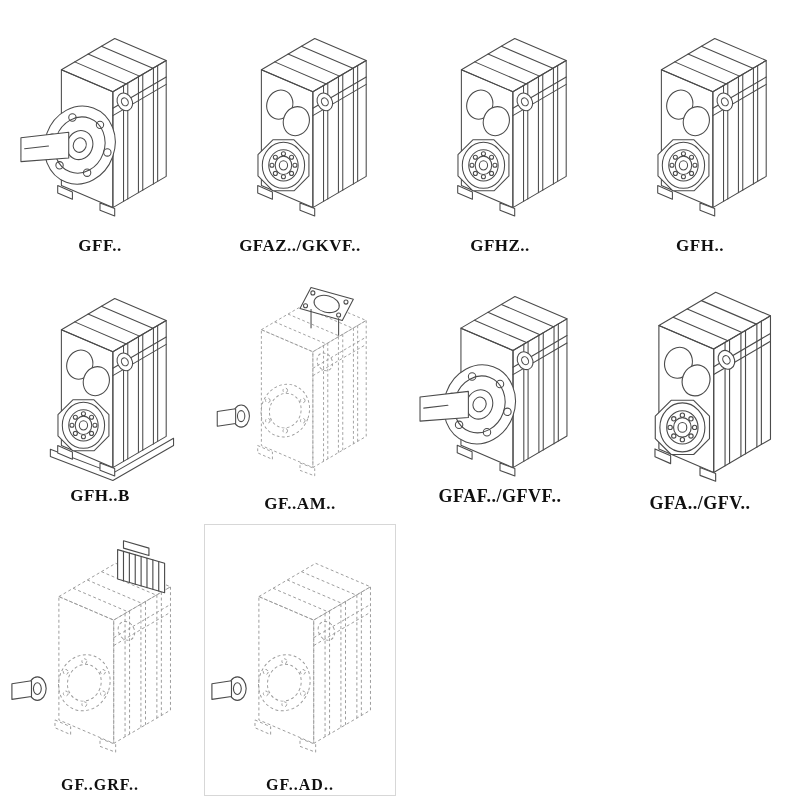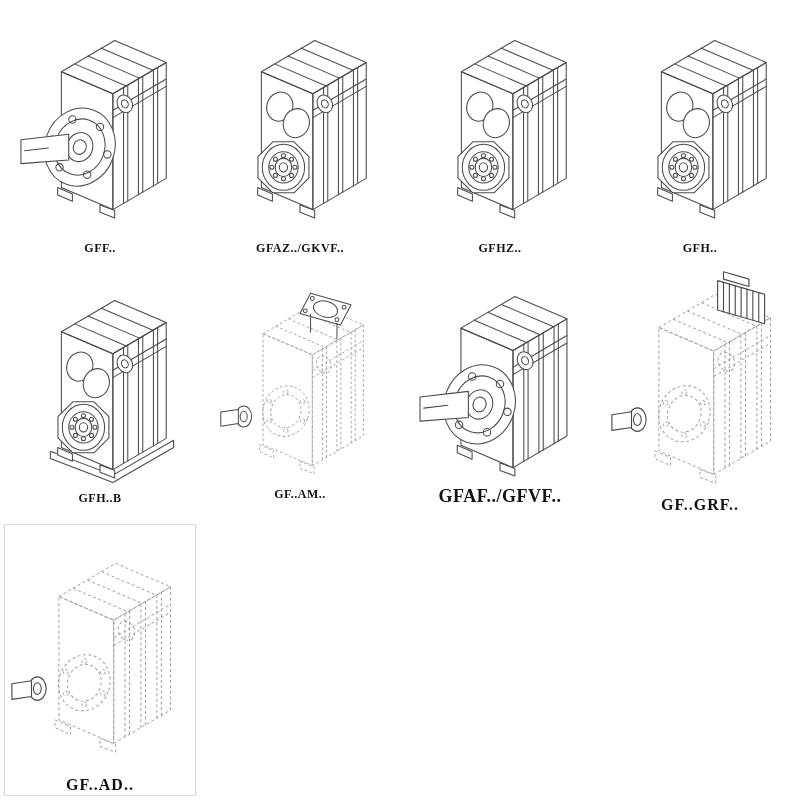--- a/index.html
+++ b/index.html
@@ -2,21 +2,21 @@
 <html><head>
 <meta charset="utf-8">
 <style>
   html,body{margin:0;padding:0}
   body{width:800px;height:800px;background:#fff;font-family:"Liberation Serif",serif;overflow:hidden}
   .grid{display:grid;width:800px;height:800px;grid-template-columns:repeat(4,200px);grid-template-rows:262px 258px 280px}
   .cell{display:flex;flex-direction:column;align-items:center;justify-content:flex-end;padding-bottom:6px;box-sizing:border-box}
   .drawing{flex:1;display:flex;align-items:center;justify-content:center;width:100%;overflow:hidden}
   .drawing svg{width:184px;height:217px}
   .row3 .drawing svg{width:196px;height:231px}
-  .label{font-weight:bold;font-size:12px;letter-spacing:.5px;color:#101010;white-space:nowrap;padding-top:2px}
+  .label{font-weight:bold;font-size:17px;letter-spacing:.5px;color:#101010;white-space:nowrap;padding-top:2px}
   .row3 .label{font-size:18px}
   .big .label{font-size:16px;letter-spacing:1px}
   .boxed{outline:1px solid #d7d7d7;outline-offset:-5px}
   .solid{stroke:#4b4b4b;stroke-width:1.15;stroke-linejoin:round;stroke-linecap:round;fill:none}
   .phantom{stroke:#9b9b9b;stroke-width:1;stroke-dasharray:3 2.6;stroke-linejoin:round;fill:none}
   .defs-holder{position:absolute;width:0;height:0;overflow:hidden}
 </style>
 </head>
 <body>
 
@@ -255,39 +255,47 @@
 
   <figure class="cell" style="margin:8px">
     <div class="drawing">
       <svg viewBox="0 -4 200 236">
           <use href="#gbx-bore-foot"></use>
         </svg>
     </div>
     <figcaption class="label">GFH..B</figcaption>
   </figure>
 
-  <figure class="cell" style="margin:12px">
+  <figure class="cell" style="margin:0">
     <div class="drawing">
       <svg viewBox="0 -4 200 236">
           <use href="#gbx-phantom-topflange"></use>
         </svg>
     </div>
     <figcaption class="label">GF..AM..</figcaption>
   </figure>
 
 
   <figure class="cell row3" style="margin:7px">
     <div class="drawing">
       <svg viewBox="0 -4 200 236">
           <use href="#gbx-flange"></use>
         </svg>
     </div>
     <figcaption class="label">GFAF../GFVF..</figcaption>
   </figure>
 
+  <figure class="cell row3" style="margin:0">
+    <div class="drawing">
+      <svg viewBox="0 -4 200 236">
+          <use href="#gbx-bore"></use>
+        </svg>
+    </div>
+    <figcaption class="label">GFA../GFV..</figcaption>
+  </figure>
 
   <figure class="cell row3 big" style="margin:0">
     <div class="drawing">
       <svg viewBox="0 -4 200 236">
           <use href="#gbx-phantom-block"></use>
         </svg>
     </div>
     <figcaption class="label">GF..GRF..</figcaption>
   </figure>
 

